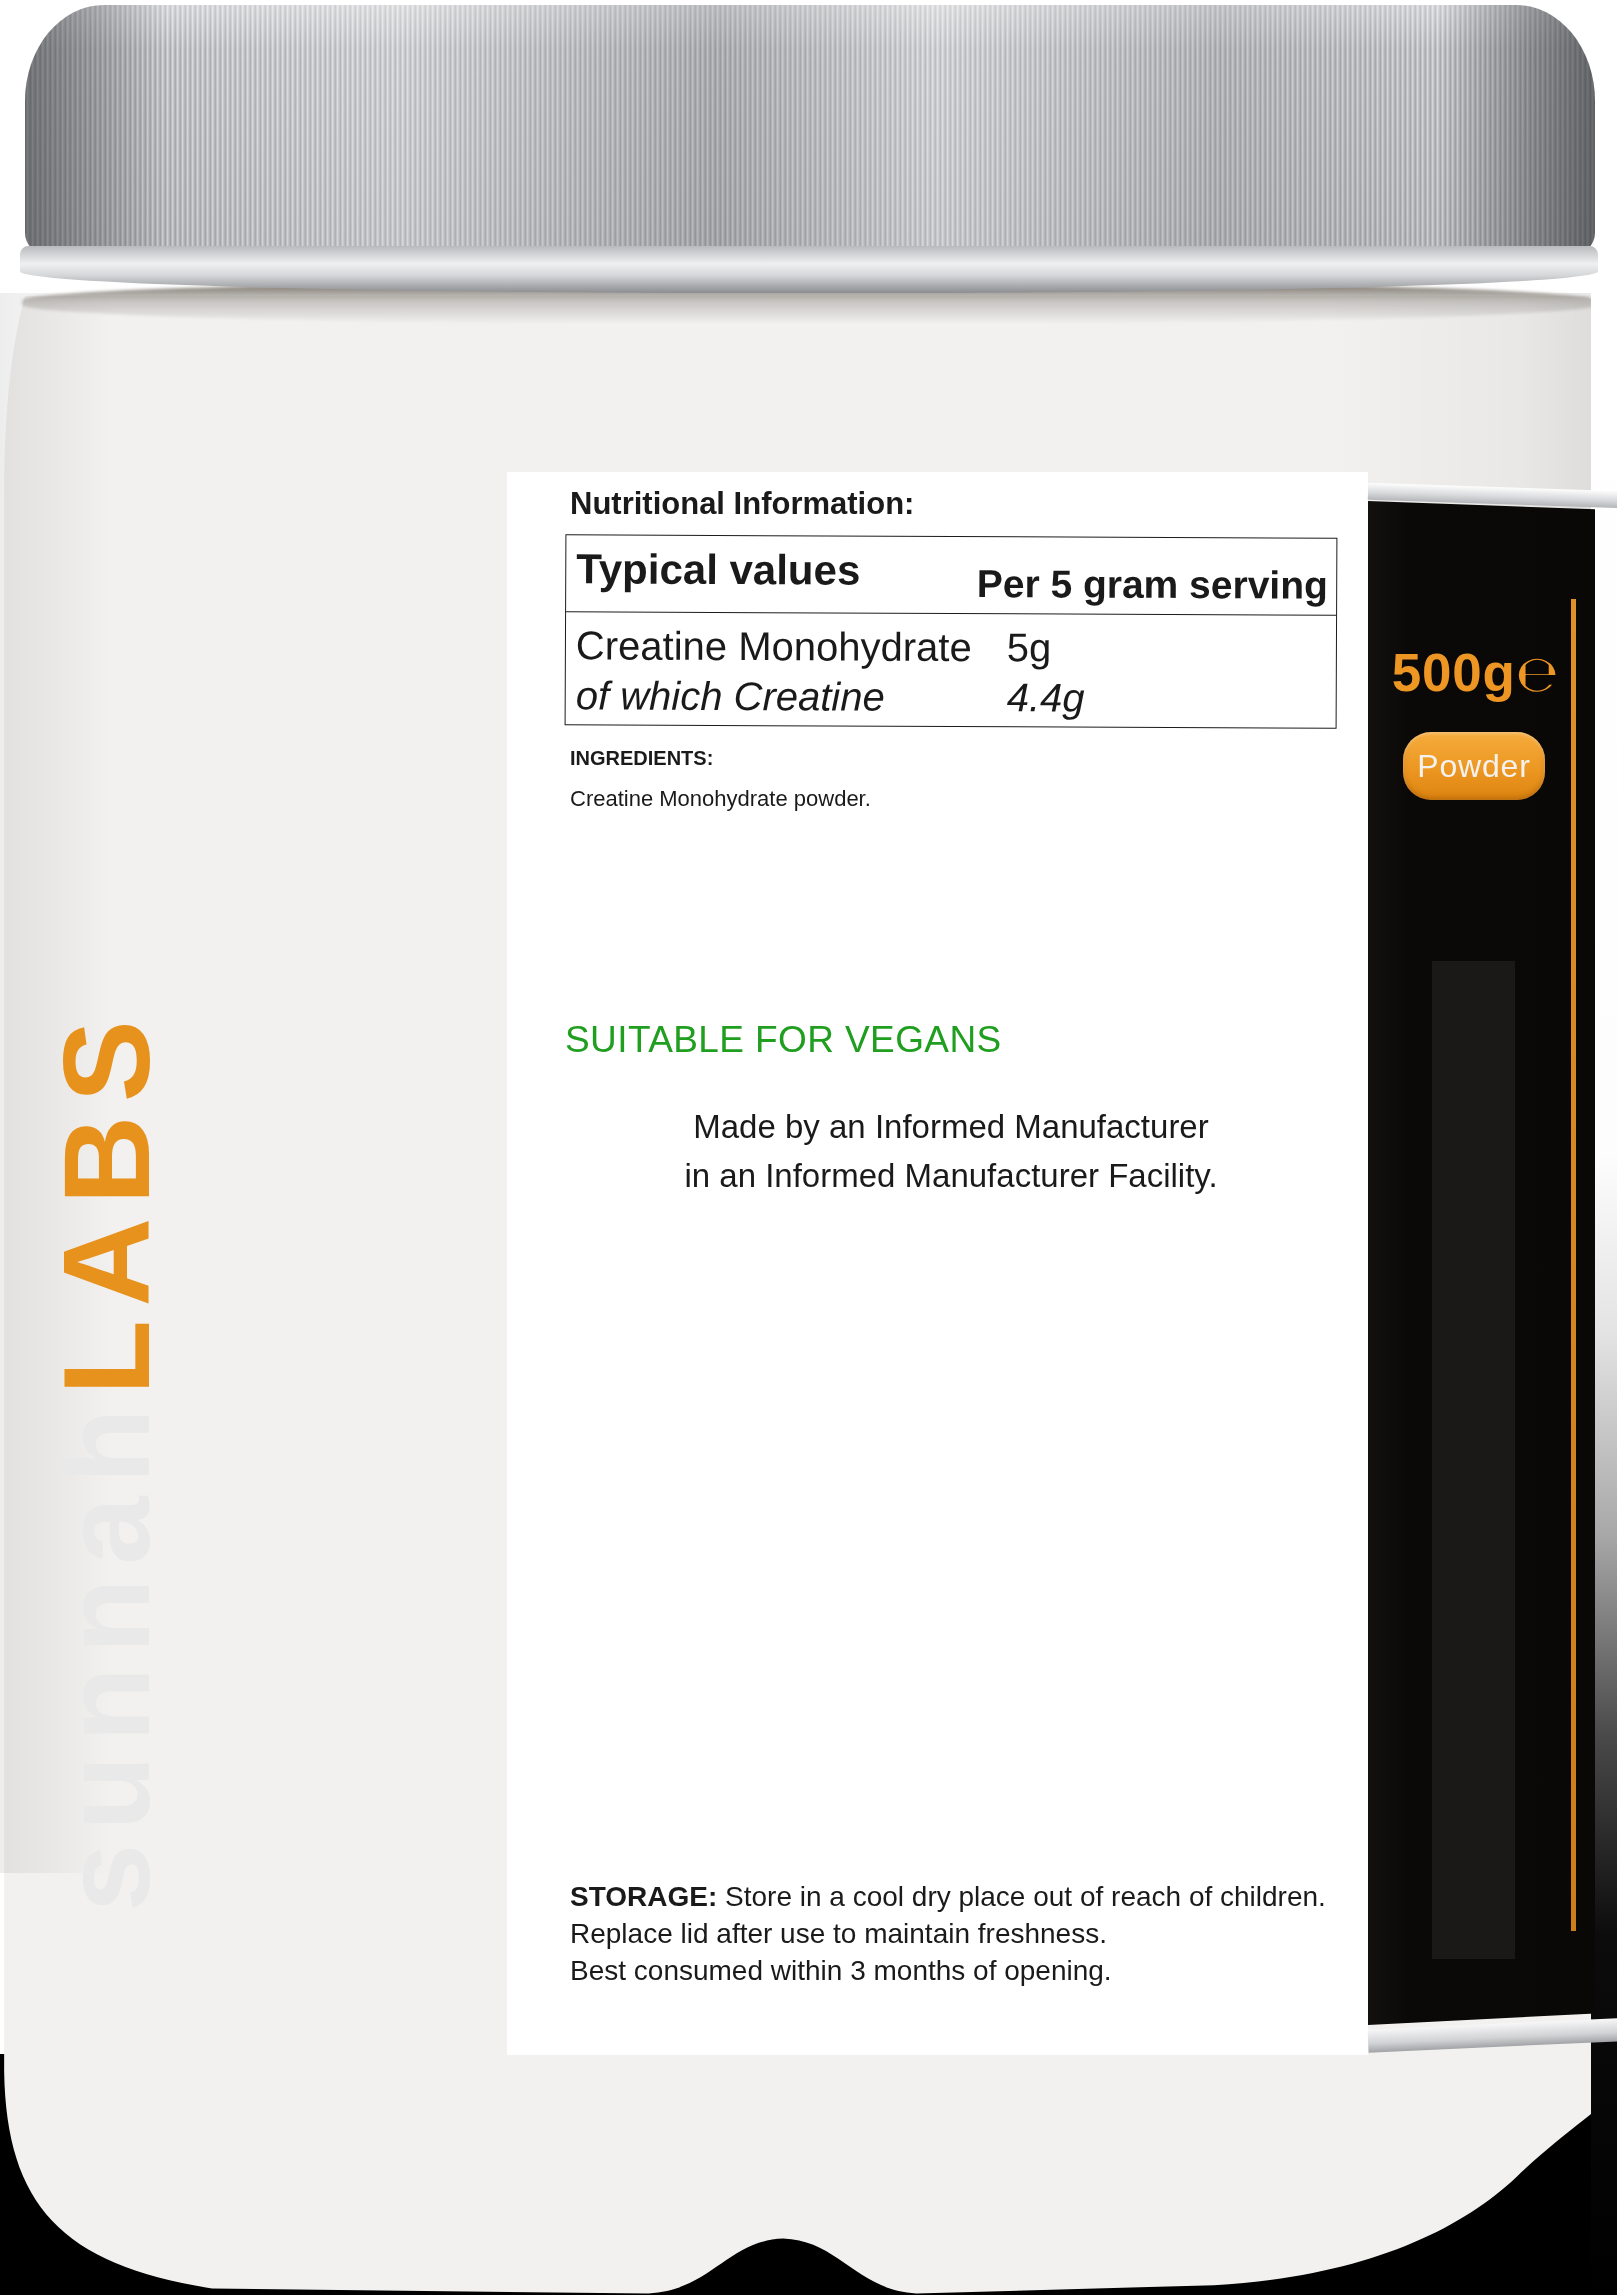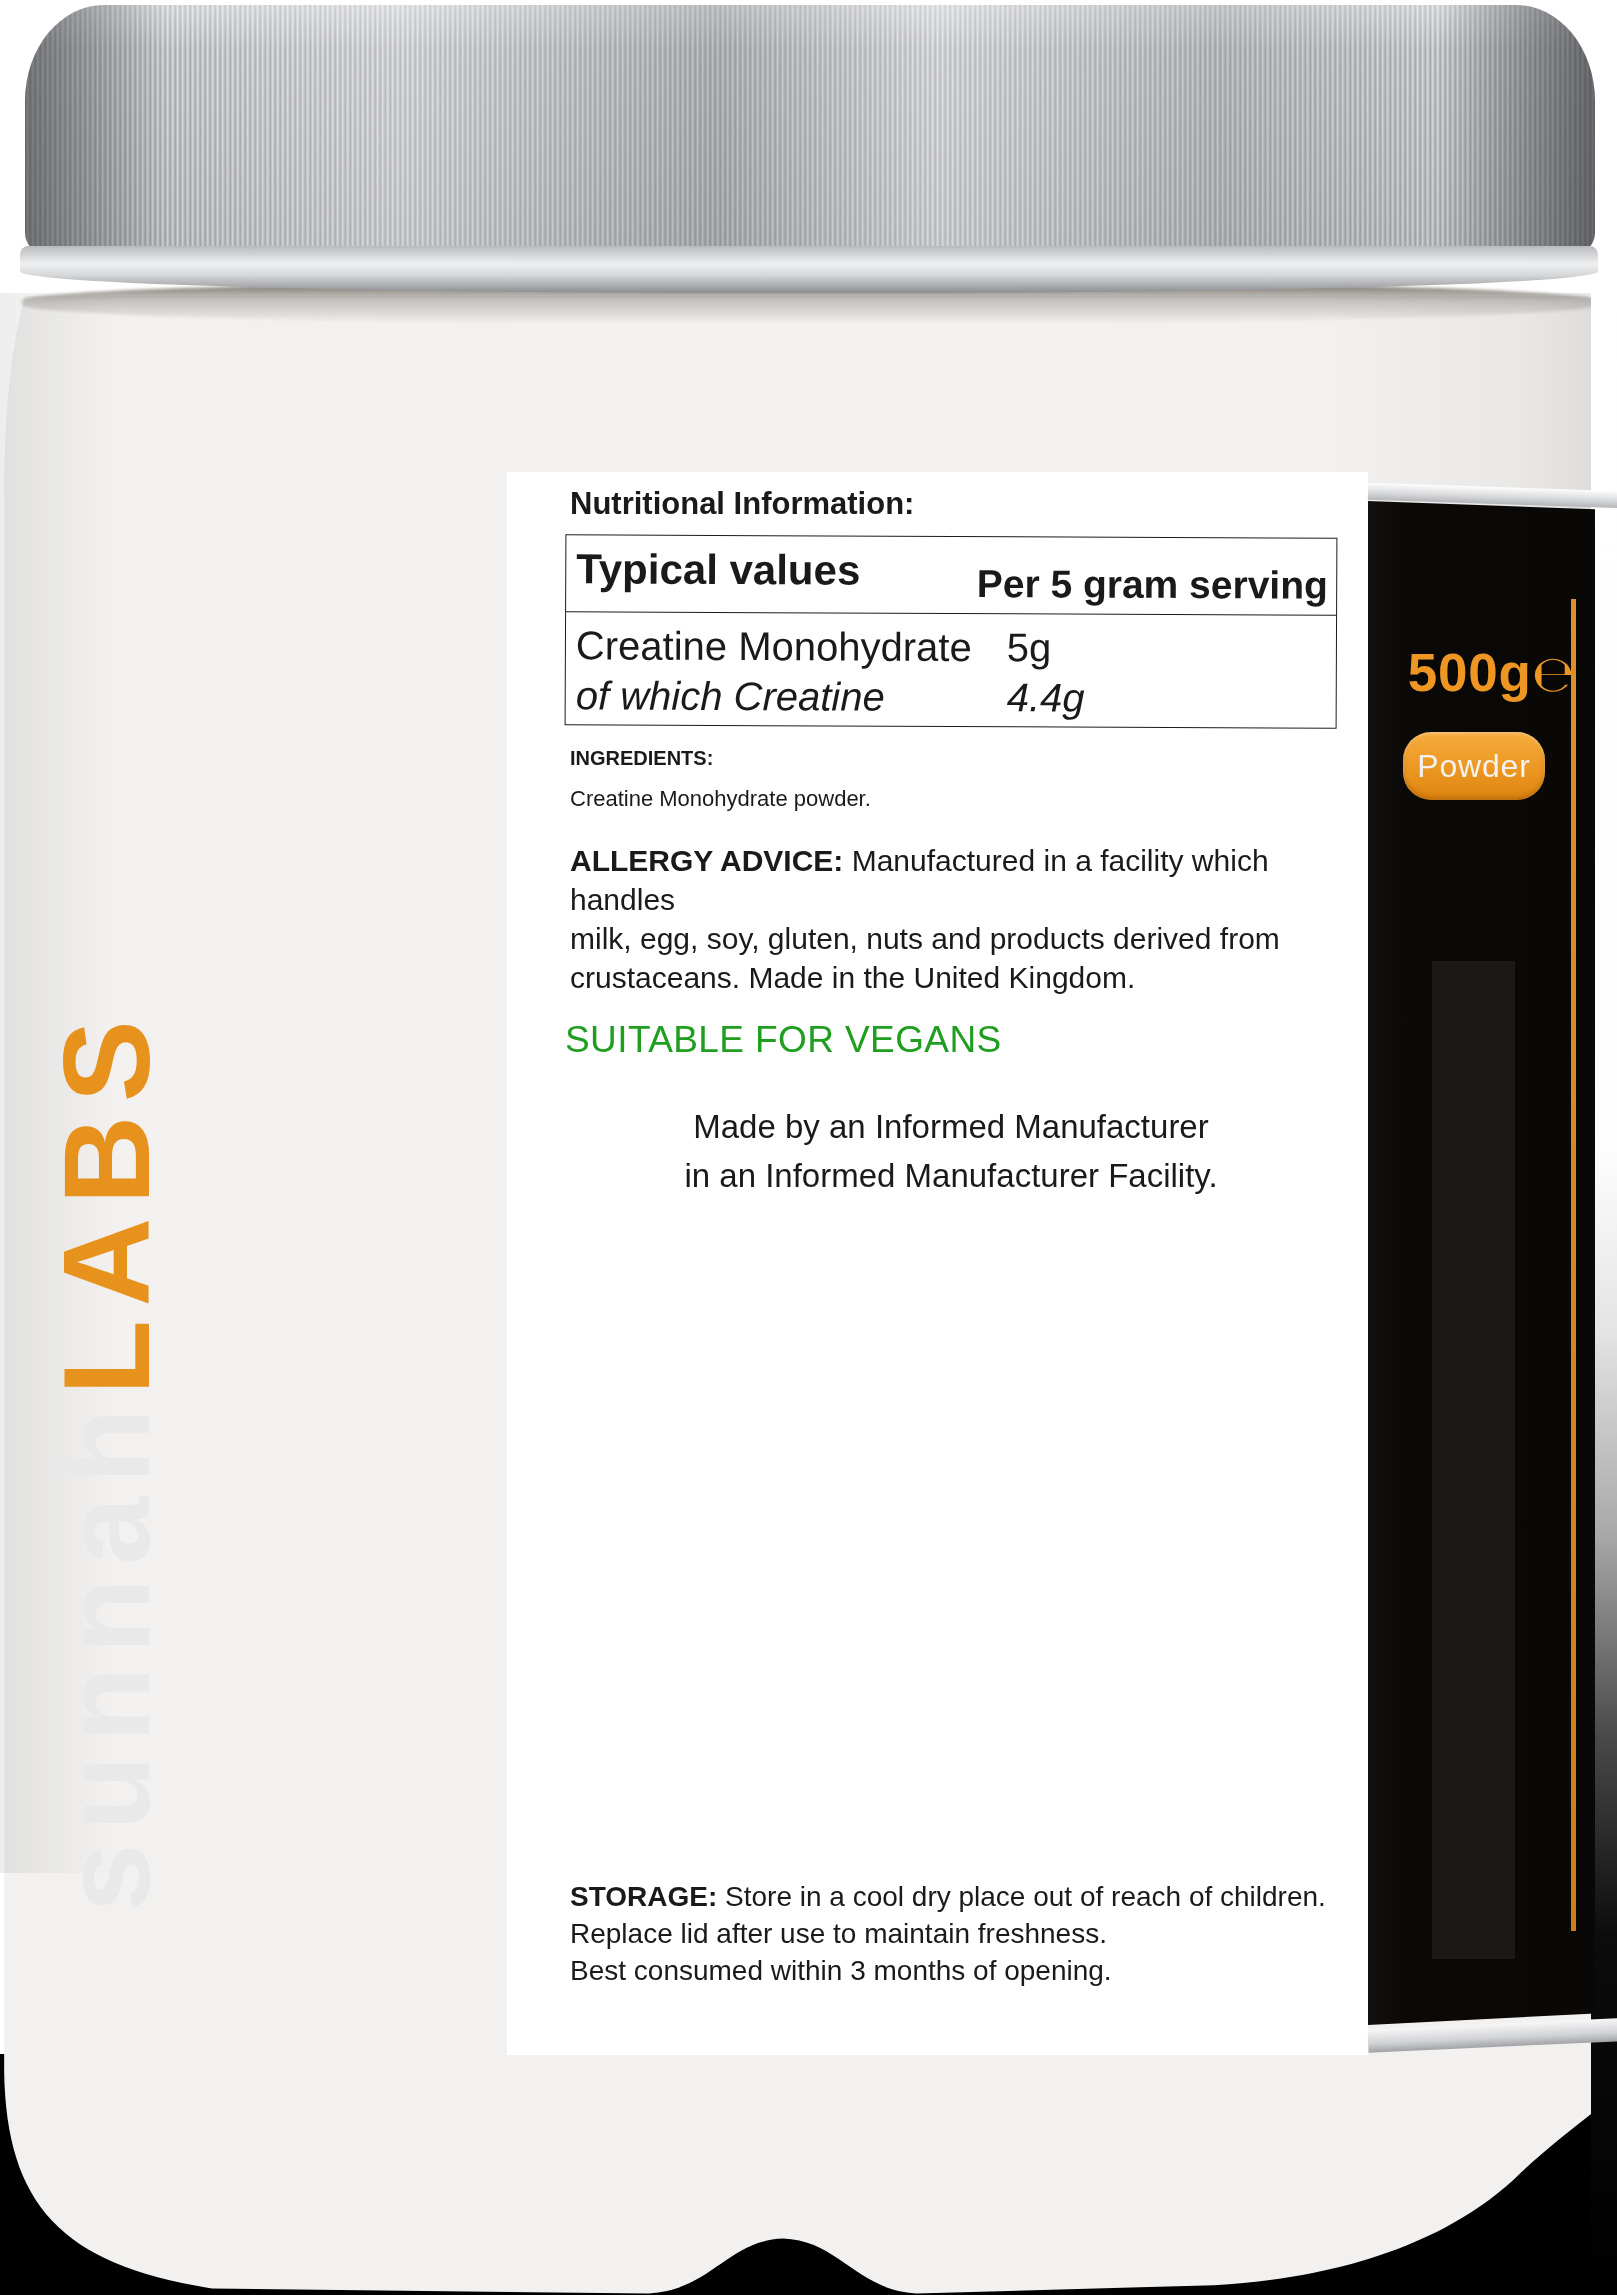--- a/index.html
+++ b/index.html
@@ -122,21 +122,21 @@
   <div class="abs lid-band"></div>
 
   <div class="abs label-sheet"></div>
 
   <div class="abs right-strip"></div>
 
   <div class="abs side-panel"></div>
   <div class="abs silver-top"></div>
   <div class="abs silver-bottom"></div>
 
-  <div class="abs weight" style="color:#ed9623;margin-left:16px;">
+  <div class="abs weight" style="color:#ed9623;">
     <span>500g</span><span class="e-mark">℮</span>
   </div>
 
   <div class="abs powder-pill">
     <span>Powder</span>
   </div>
 
   <div class="abs accent-rule"></div>
   <div class="abs logo-box"></div>
   <div class="abs brand-rot">
@@ -159,25 +159,20 @@
       <div class="trow it">
         <span class="rname">of which Creatine</span>
         <span class="rval">4.4g</span>
       </div>
     </div>
   </div>
 
   <div class="abs ltxt ing-head">INGREDIENTS:</div>
   <div class="abs ltxt ing-body">Creatine Monohydrate powder.</div>
 
-  <div class="abs ltxt allergy">
-    <b>ALLERGY ADVICE:</b><span> Manufactured in a facility which handles</span><br>
-    <span>milk, egg, soy, gluten, nuts and products derived from</span><br>
-    <span>crustaceans. Made in the United Kingdom.</span>
-  </div>
 
   <div class="abs ltxt vegan">SUITABLE FOR VEGANS</div>
 
   <div class="abs ltxt madeby">
     <span>Made by an Informed Manufacturer</span><br>
     <span>in an Informed Manufacturer Facility.</span>
   </div>
 
   <div class="abs ltxt storage">
     <b>STORAGE:</b><span> Store in a cool dry place out of reach of children.</span><br>

